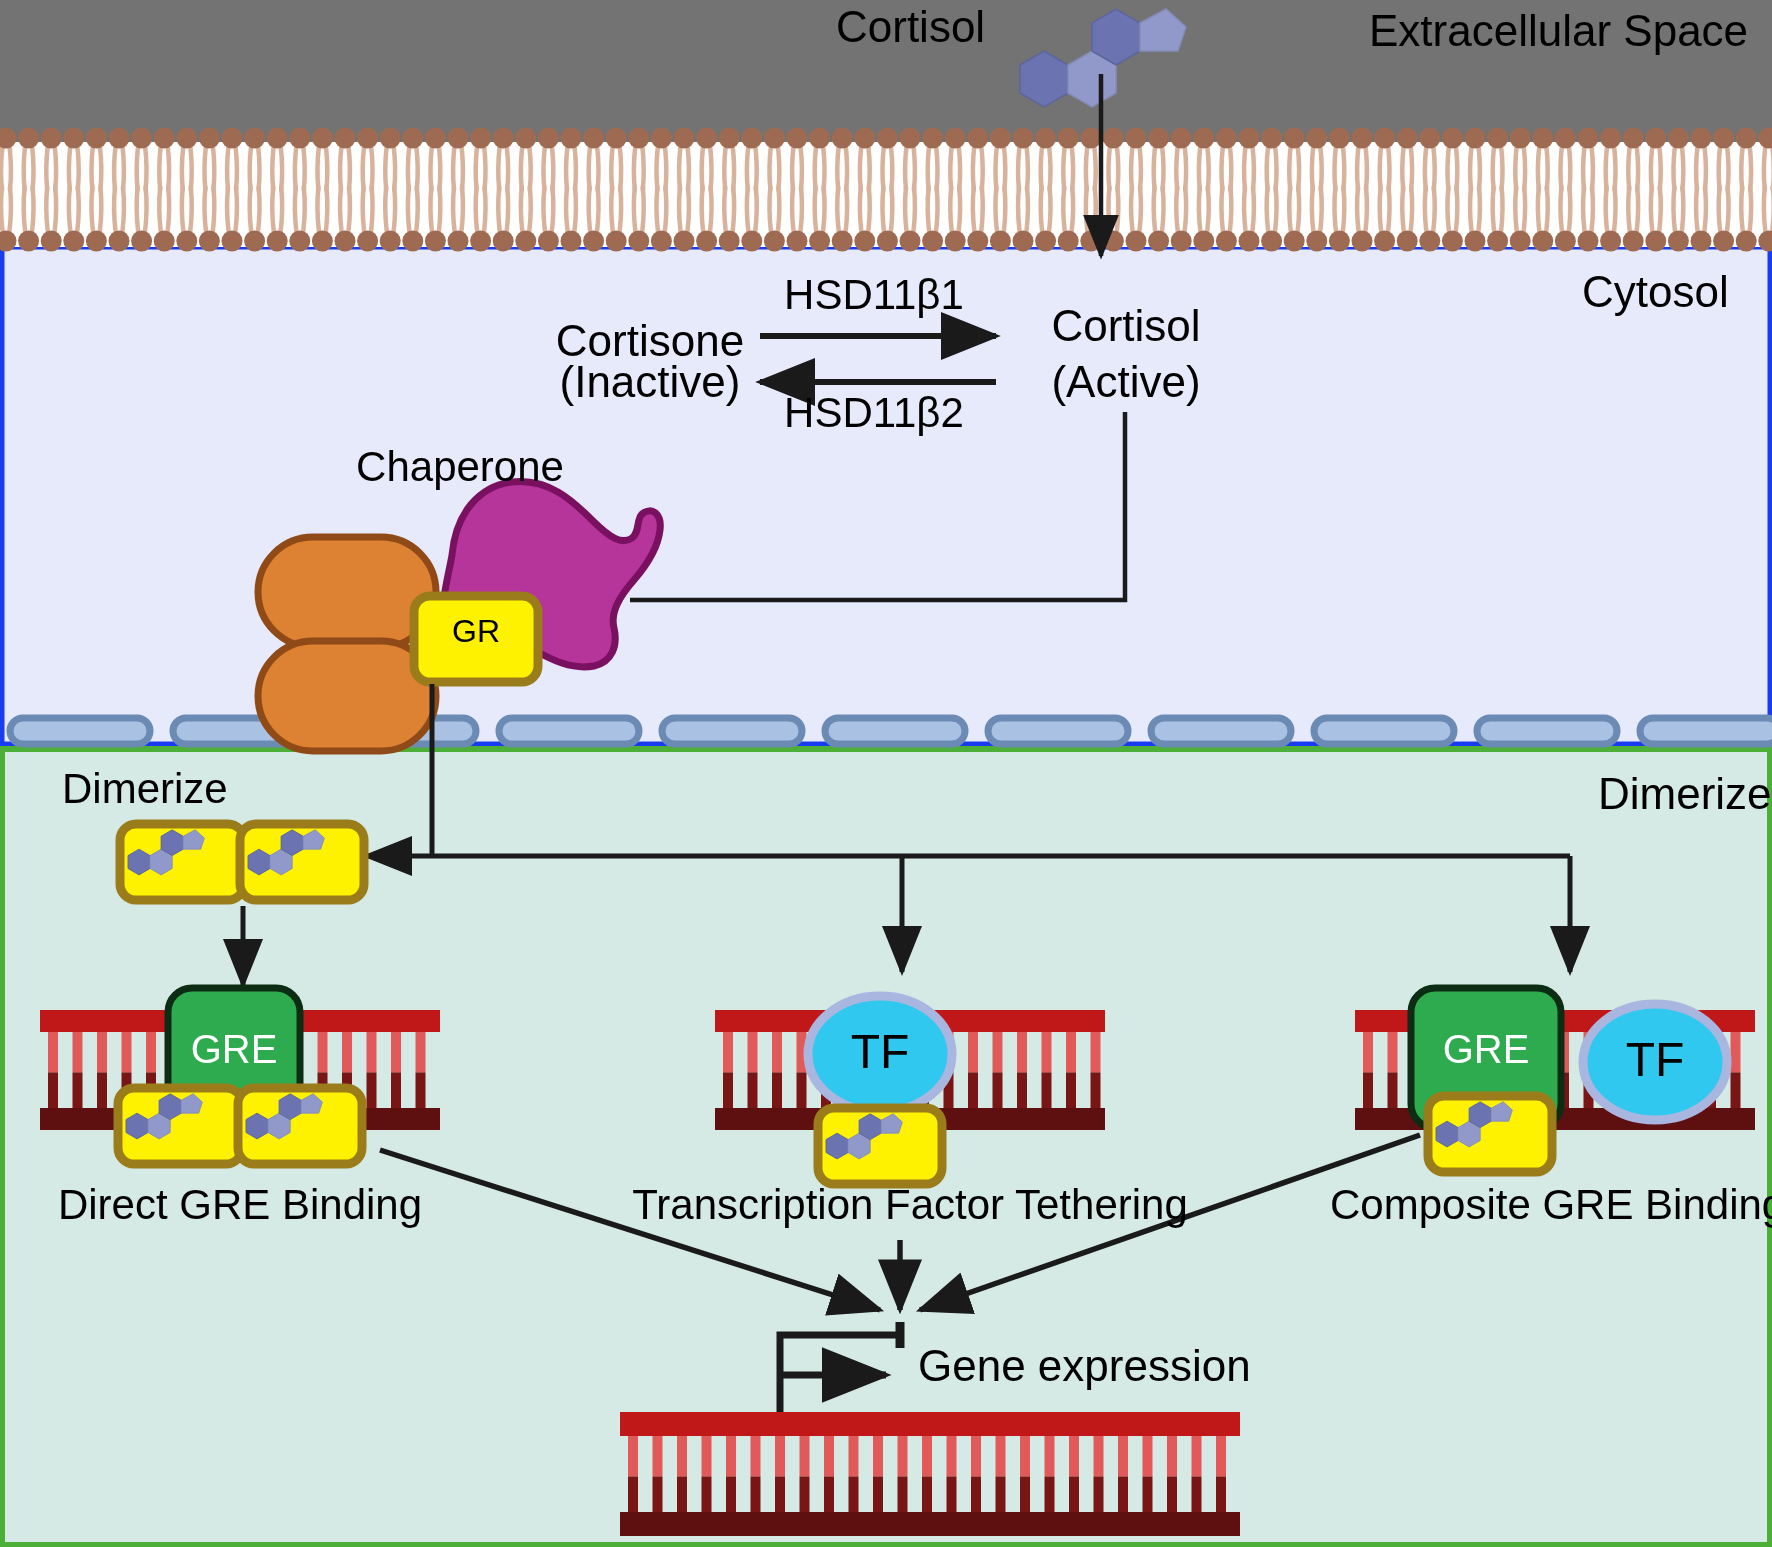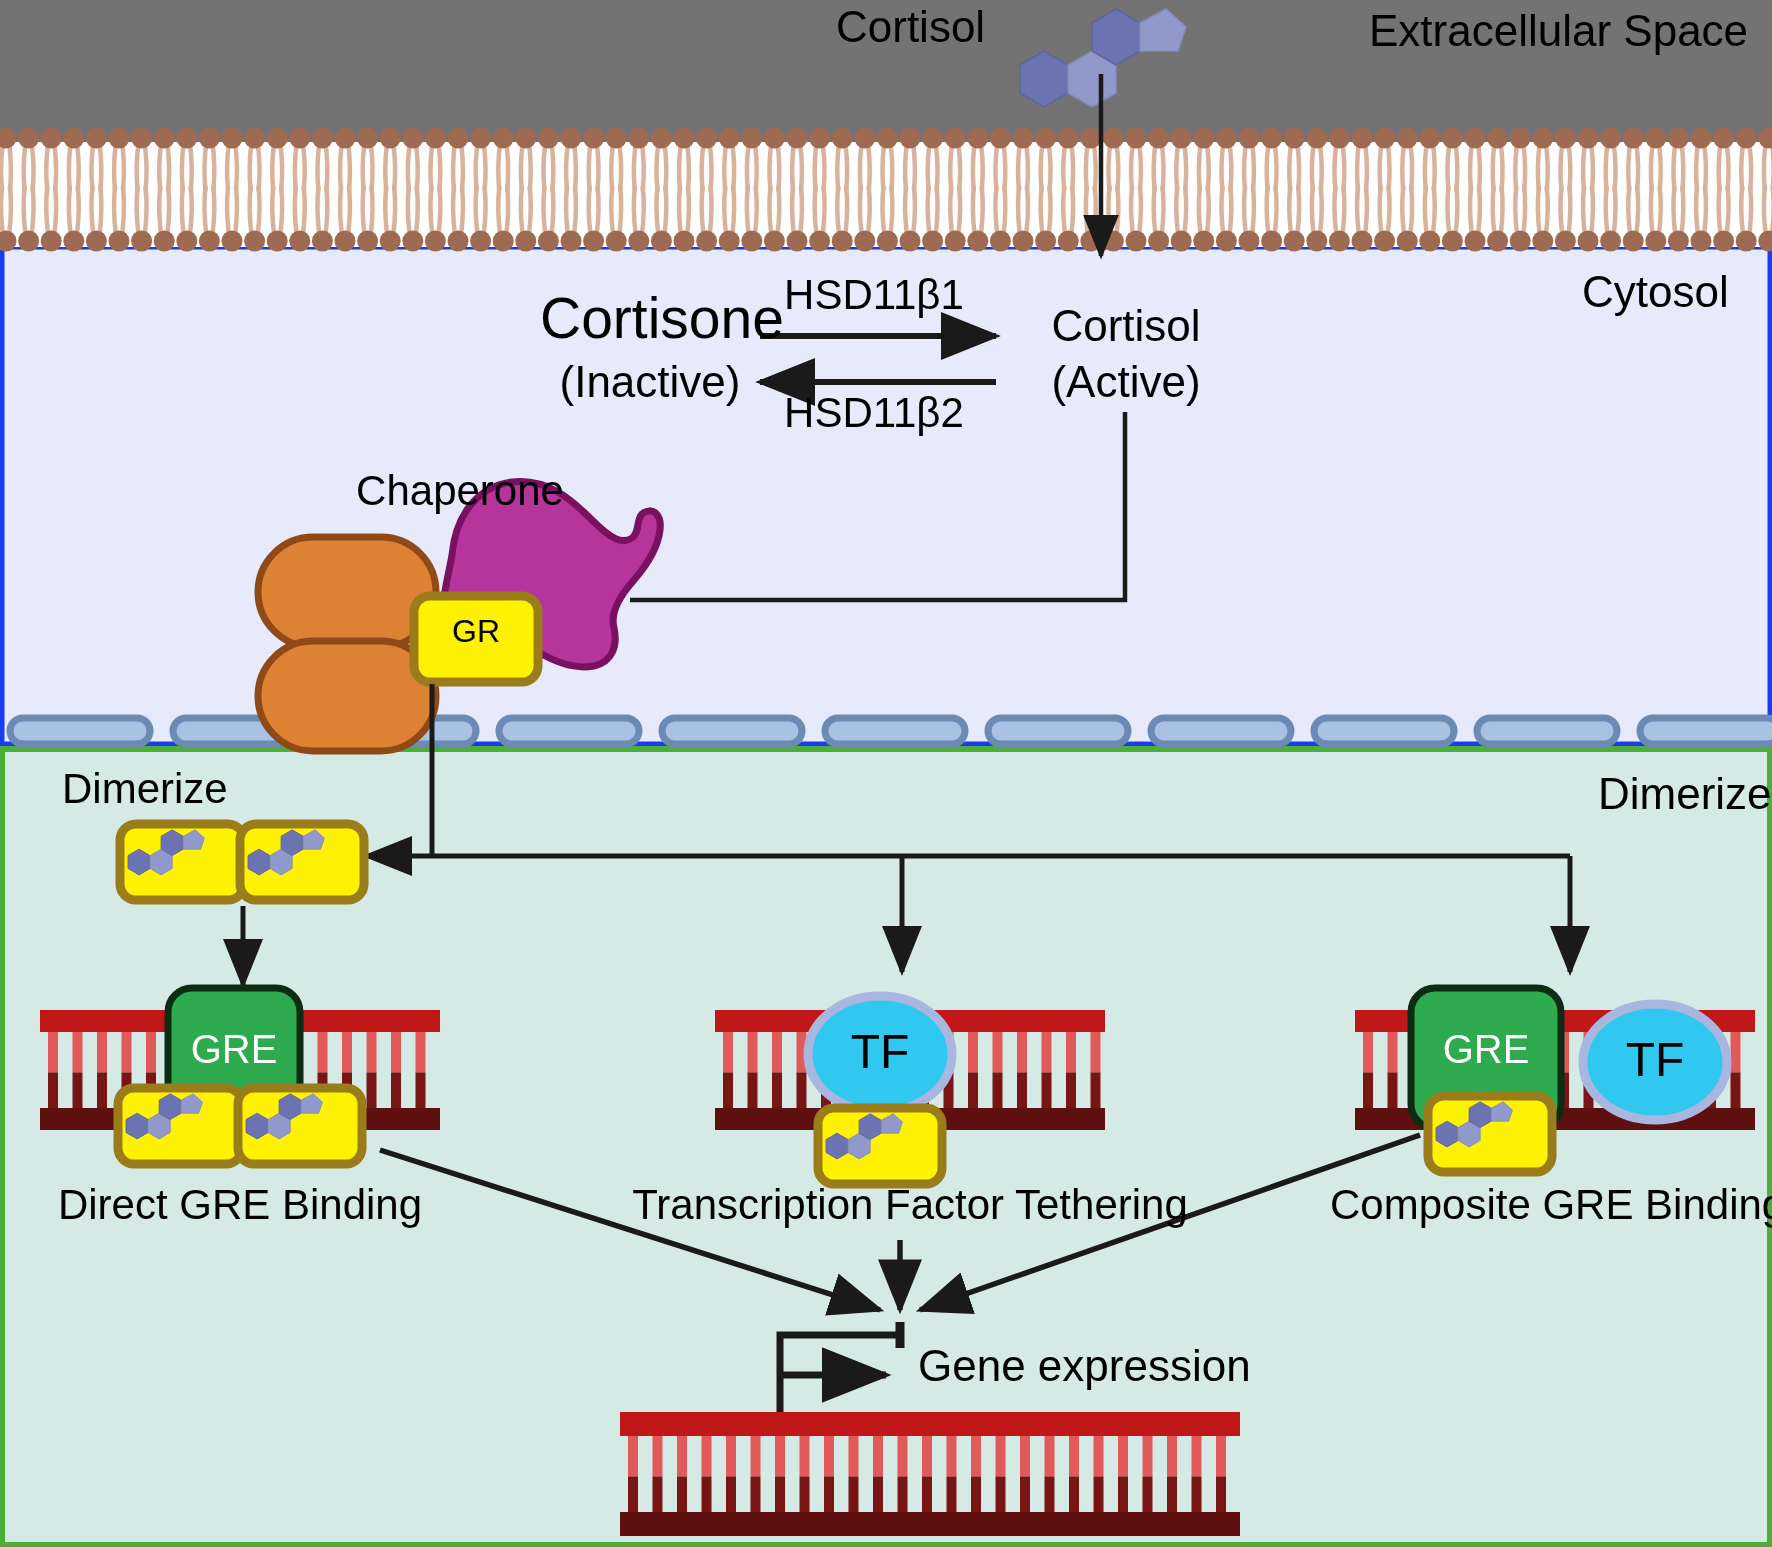--- a/index.html
+++ b/index.html
@@ -833,30 +833,30 @@
       </g>
     </g>
   </svg>
 
   <div class="lbl" style="left:836px;top:3px;font-size:44px;">Cortisol</div>
 
   <div class="lbl" style="left:1369px;top:7px;font-size:44px;">Extracellular Space</div>
 
   <div class="lbl" style="left:1582px;top:268px;font-size:44px;">Cytosol</div>
 
-  <div class="lbl ctr" style="left:540px;top:288px;width:220px;font-size:57px;">Cortisone</div>
+  <div class="lbl ctr" style="left:540px;top:317px;width:220px;font-size:44px;">Cortisone</div>
   <div class="lbl ctr" style="left:540px;top:358px;width:220px;font-size:44px;">(Inactive)</div>
 
   <div class="lbl ctr" style="left:1016px;top:302px;width:220px;font-size:44px;">Cortisol</div>
   <div class="lbl ctr" style="left:1016px;top:358px;width:220px;font-size:44px;">(Active)</div>
 
   <div class="lbl ctr" style="left:744px;top:272px;width:260px;font-size:42px;">HSD11β1</div>
   <div class="lbl ctr" style="left:744px;top:390px;width:260px;font-size:42px;">HSD11β2</div>
 
-  <div class="lbl ctr" style="left:320px;top:444px;width:280px;font-size:42px;margin-top:24px;">Chaperone</div>
+  <div class="lbl ctr" style="left:320px;top:444px;width:280px;font-size:42px;">Chaperone</div>
 
   <div class="lbl ctr" style="left:414px;top:614px;width:124px;font-size:32px;font-weight:400;">GR</div>
 
   <div class="lbl" style="left:1598px;top:770px;font-size:44px;">Dimerize</div>
 
   <div class="lbl" style="left:62px;top:766px;font-size:42px;text-align:right;">Dimerize</div>
 
   <div class="lbl ctr" style="left:168px;top:1028px;width:132px;font-size:40px;color:#ffffff;">GRE</div>
   <div class="lbl ctr" style="left:1411px;top:1028px;width:150px;font-size:40px;color:#ffffff;">GRE</div>
 

